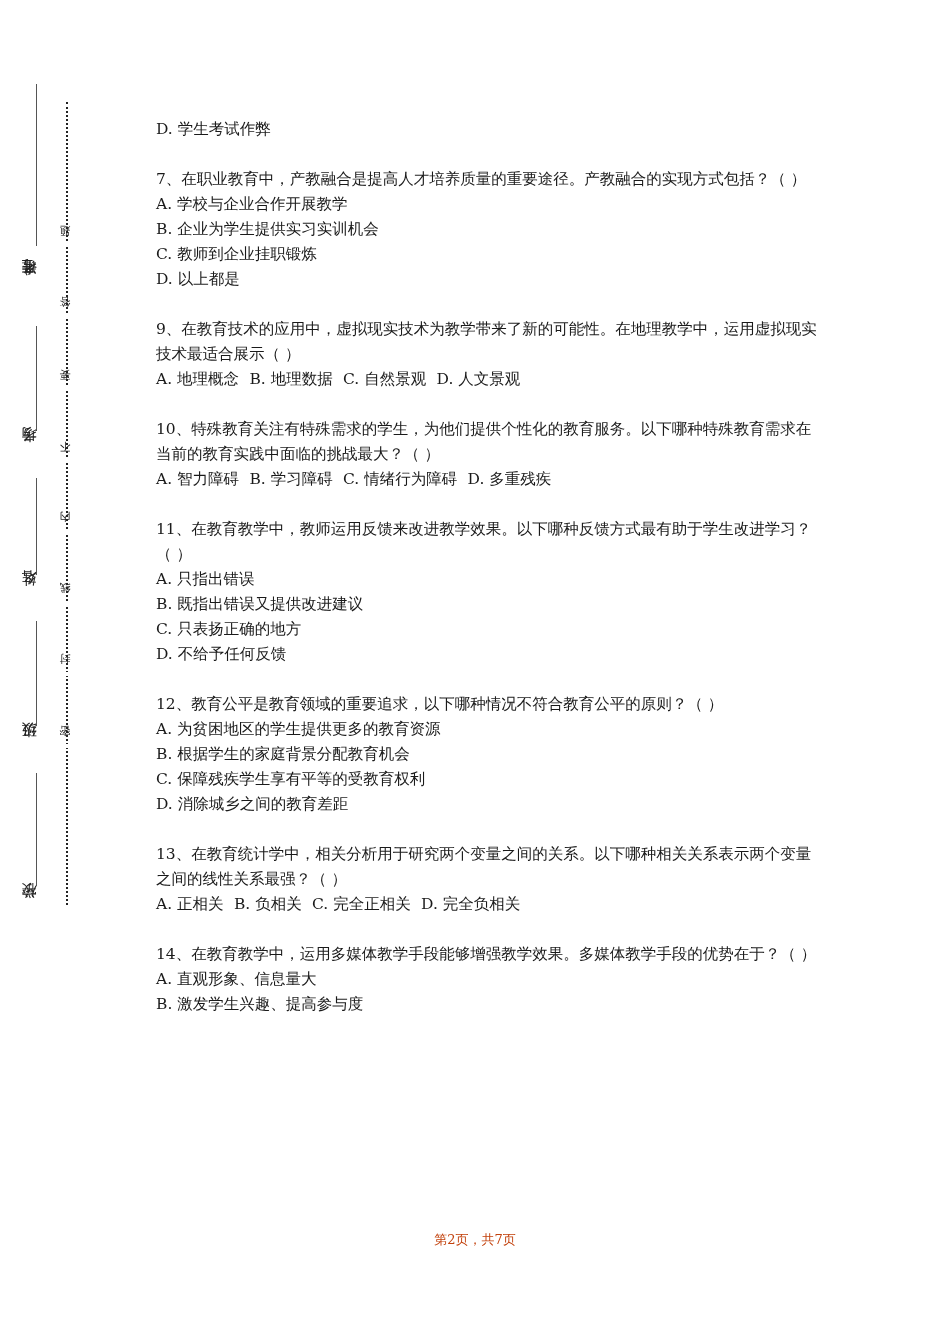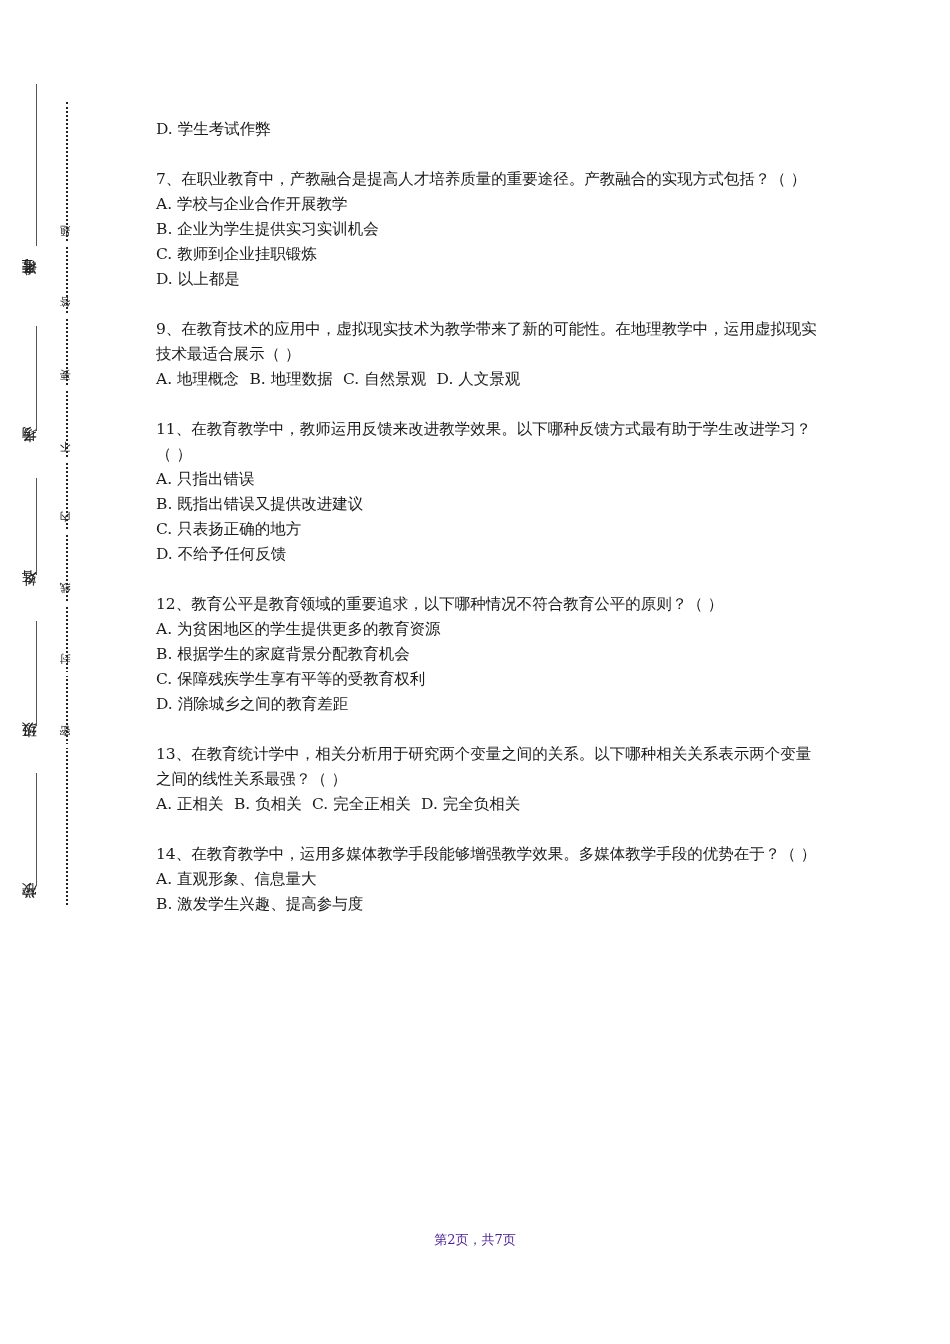--- a/index.html
+++ b/index.html
@@ -84,21 +84,21 @@
       margin-left: 0.35em;
     }
     .footer {
       position: absolute;
       top: 1231px;
       left: 0;
       width: 950px;
       text-align: center;
       font-size: 13px;
       line-height: 18px;
-      color: #4c1d95;
+      color: #c2410c;
     }
   </style>
 </head>
 <body>
 
 <div class="binding">
 
   <div class="solid-line" style="top:84px;height:162px;"></div>
   <div class="field-label" style="top:250px;height:72px;">准考证号</div>
   <div class="solid-line" style="top:326px;height:105px;"></div>
@@ -139,20 +139,29 @@
   <div class="question">
     <p class="stem">9、在教育技术的应用中，虚拟现实技术为教学带来了新的可能性。在地理教学中，运用虚拟现实技术最适合展示（ ）</p>
     <p class="option-row">
       <span>A. 地理概念</span>
       <span>B. 地理数据</span>
       <span>C. 自然景观</span>
       <span>D. 人文景观</span>
     </p>
   </div>
 
+  <div class="question">
+    <p class="stem">10、特殊教育关注有特殊需求的学生，为他们提供个性化的教育服务。以下哪种特殊教育需求在当前的教育实践中面临的挑战最大？（ ）</p>
+    <p class="option-row">
+      <span>A. 智力障碍</span>
+      <span>B. 学习障碍</span>
+      <span>C. 情绪行为障碍</span>
+      <span>D. 多重残疾</span>
+    </p>
+  </div>
 
   <div class="question">
     <p class="stem">11、在教育教学中，教师运用反馈来改进教学效果。以下哪种反馈方式最有助于学生改进学习？（ ）</p>
     <p class="option">A. 只指出错误</p>
     <p class="option">B. 既指出错误又提供改进建议</p>
     <p class="option">C. 只表扬正确的地方</p>
     <p class="option">D. 不给予任何反馈</p>
   </div>
 
   <div class="question">

